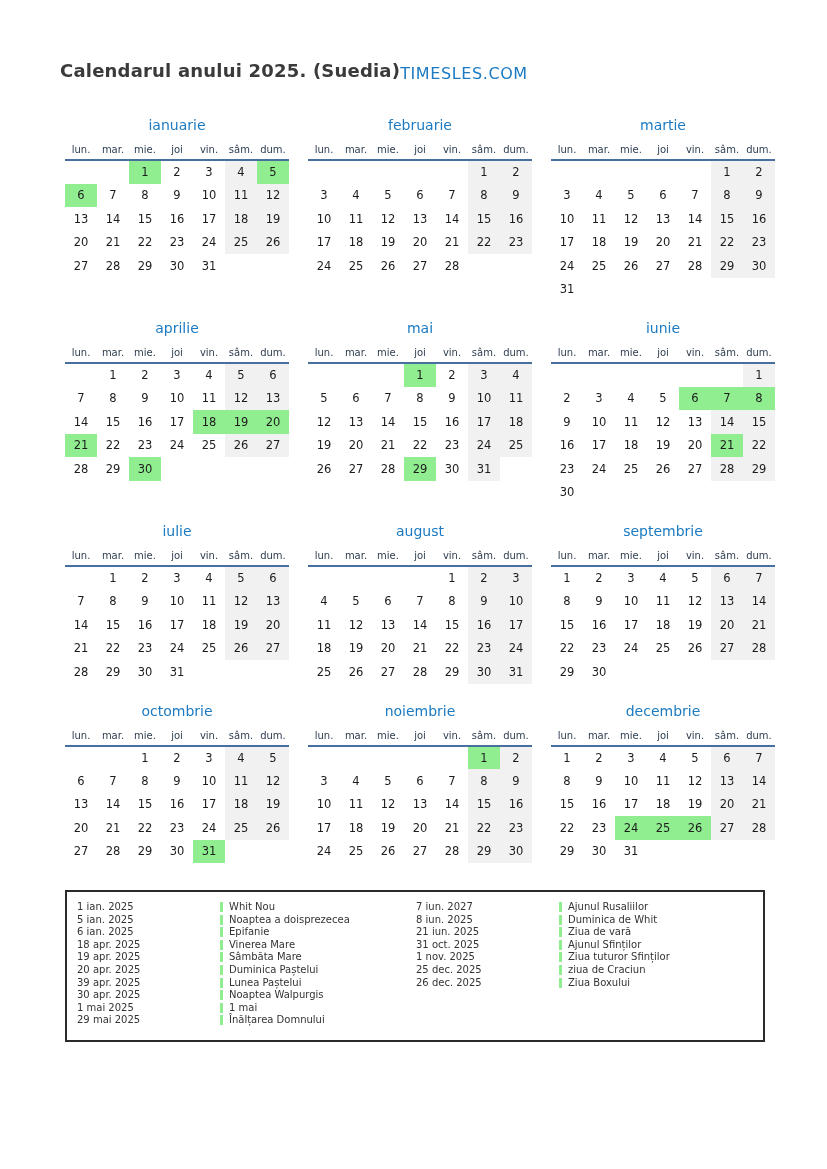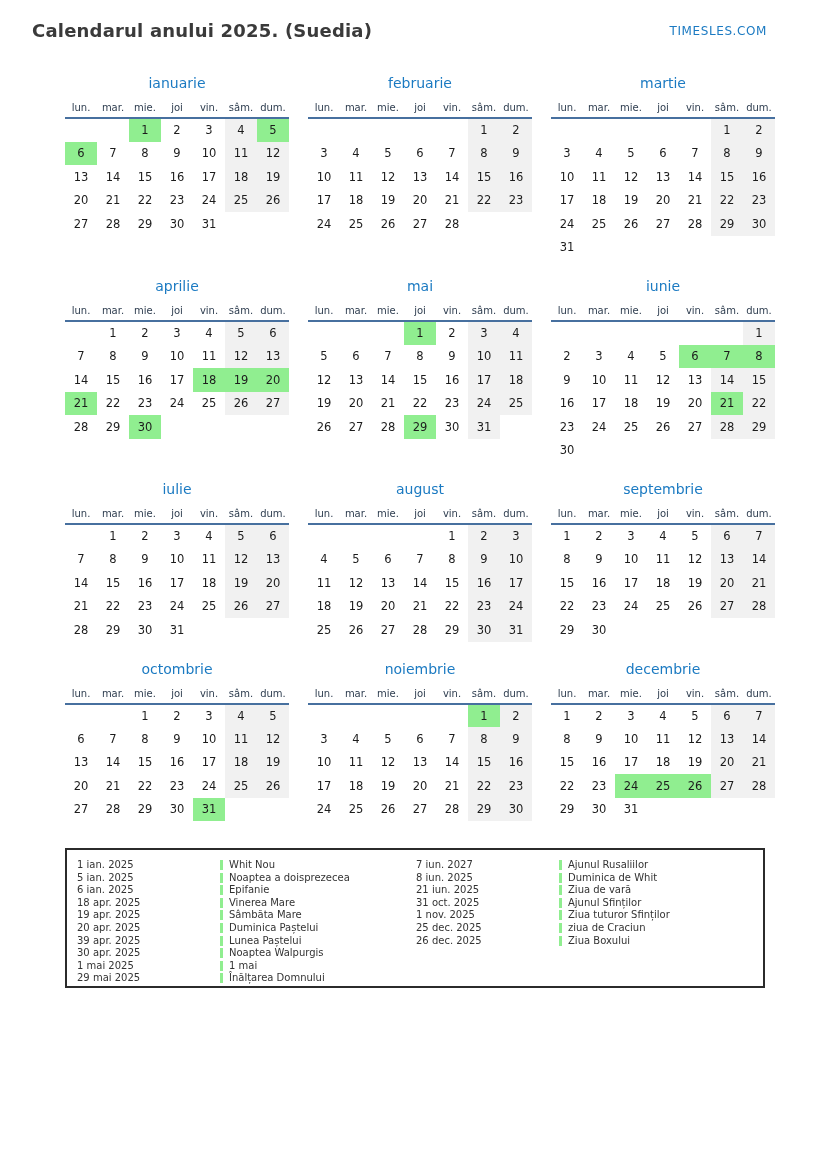--- a/index.html
+++ b/index.html
@@ -3,26 +3,27 @@
 <meta charset="utf-8">
 <style>
   * { margin:0; padding:0; box-sizing:border-box; }
   html,body { background:#fff; }
   body {
     width:827px; height:1169px; position:relative;
     font-family:"DejaVu Sans","Liberation Sans",sans-serif;
     color:#222;
   }
   .topbar {
-    display:flex; justify-content:space-between; align-items:flex-start;
-    padding:20px 60px 0 32px;
+    display:flex; align-items:flex-start;
+    padding:20px 60px 0 60px;
+    margin-top:40px;
   }
   .page-title { font-size:18px; font-weight:600; color:#3a3a3a; letter-spacing:0.2px; }
   .site-link {
-    font-size:12px; color:var(--accent,#1b7ac2); text-decoration:none;
+    font-size:16px; color:var(--accent,#1b7ac2); text-decoration:none;
     letter-spacing:0.6px; margin-top:4px;
   }
   .months-grid {
     margin:34px 58px 0 65px;
     display:grid;
     grid-template-columns:repeat(3,224px);
     column-gap:11px; row-gap:27px;
     align-items:start;
     gap:19px;
   }
@@ -40,21 +41,21 @@
   table.cal td {
     height:23.5px; text-align:center; vertical-align:middle;
     font-size:11.5px; color:#1c1c1c;
   }
   td.we { background:var(--weekend,#f1f1f1); }
   td.hl { background:var(--hl,#90ee90); }
   .legend {
     margin:27px 60px 0 65px;
     width:700px;
     border:2px solid #2b2b2b;
-    padding:9px 8px 1px 10px;
+    padding:9px 8px 13px 10px;
     display:flex;
   }
   .legend-col { width:352px; display:flex; flex-direction:column; }
   .legend-item { display:flex; align-items:flex-start; font-size:10px; line-height:12.6px; color:#333; }
   .legend-date { width:143px; flex:none; }
   .legend-bar { width:3px; height:10px; flex:none; background:var(--hl,#90ee90); margin:1px 6px 0 0; }
   .legend-name { }
 </style>
 </head>
 <body>

